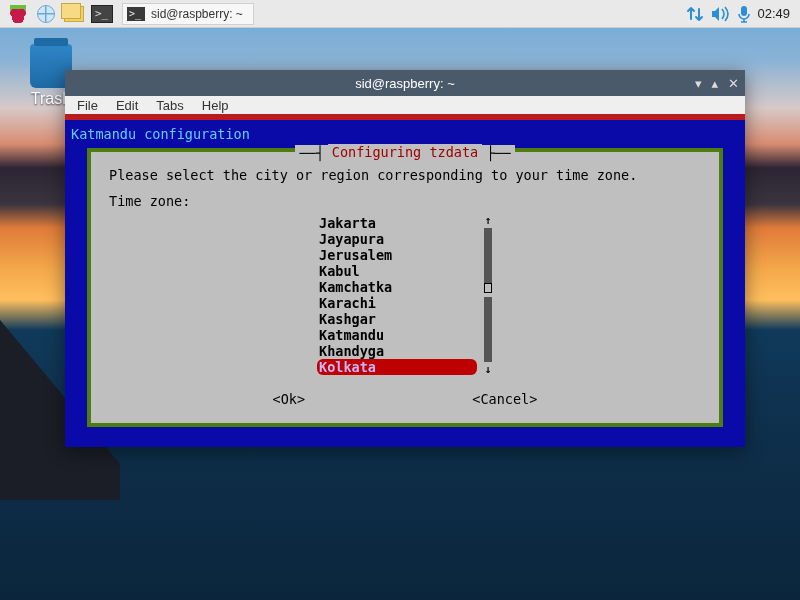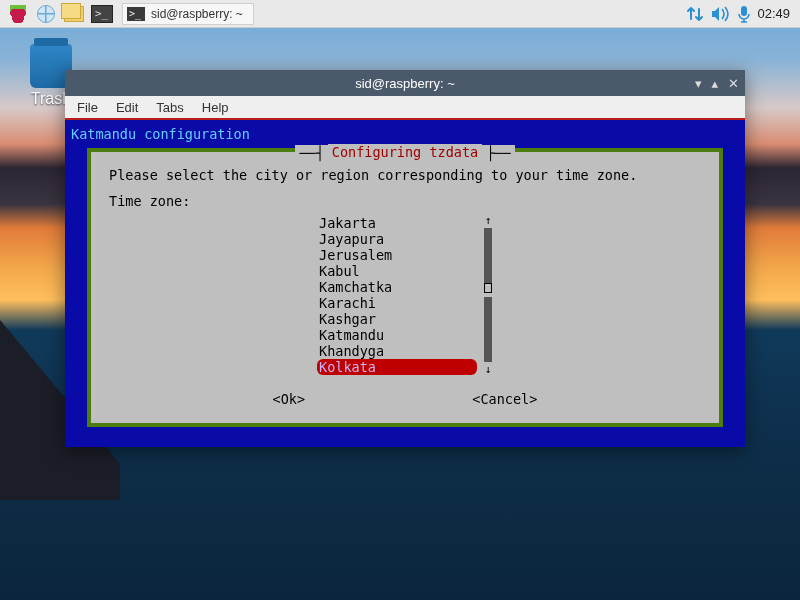--- a/index.html
+++ b/index.html
@@ -124,21 +124,21 @@
     display:flex;align-items:center;justify-content:center;
     position:relative;font-size:13px;
   }
   .titlebar .win-controls {
     position:absolute; right:6px; top:0; bottom:0;
     display:flex;align-items:center;gap:10px;
   }
   .win-controls span { cursor:default; font-size:13px; color:#ddd; }
 
   .menubar {
-    height:24px;background:#efefef;border-bottom:2px solid #b91c1c;
+    height:24px;background:#efefef;border-bottom:6px solid #b91c1c;
     display:flex;align-items:center;gap:18px;padding:0 12px;
     font-size:13px;color:#333;
   }
 
   .terminal {
     background:#0a0aa8;
     padding:4px;
     font-family:"DejaVu Sans Mono","Courier New",monospace;
     font-size:13.5px;
   }
@@ -161,20 +161,21 @@
     background:#bfbfbf;padding:0 4px;color:#a00000;
   }
   .dlg-title .bar { display:inline-block;vertical-align:middle;color:#000; }
 
   .prompt { margin:4px 0 2px; }
   .label { margin:10px 0 6px; }
 
   .list-wrap {
     display:flex;gap:6px;justify-content:center;align-items:stretch;
     margin:6px 0 16px;
+    font-weight:bold;
   }
   .list {
     width:160px;
   }
   .list .item { padding:0 2px; white-space:pre; }
   .list .item.sel { background:#bf0000;color:#c4b5fd;border-radius:6px; }
 
   .scroll {
     width:10px;display:flex;flex-direction:column;align-items:center;
     color:#000;font-size:11px;

